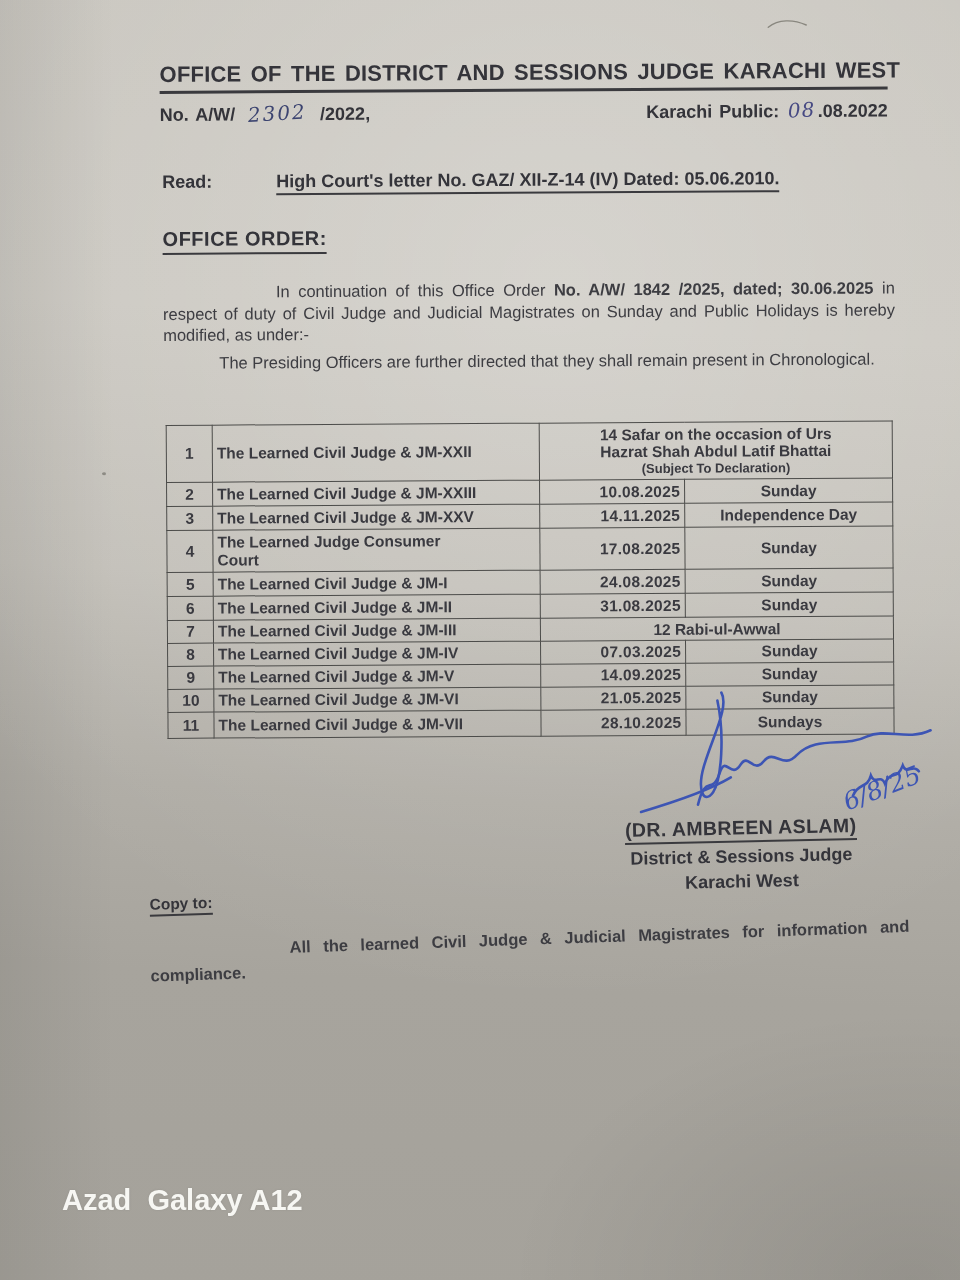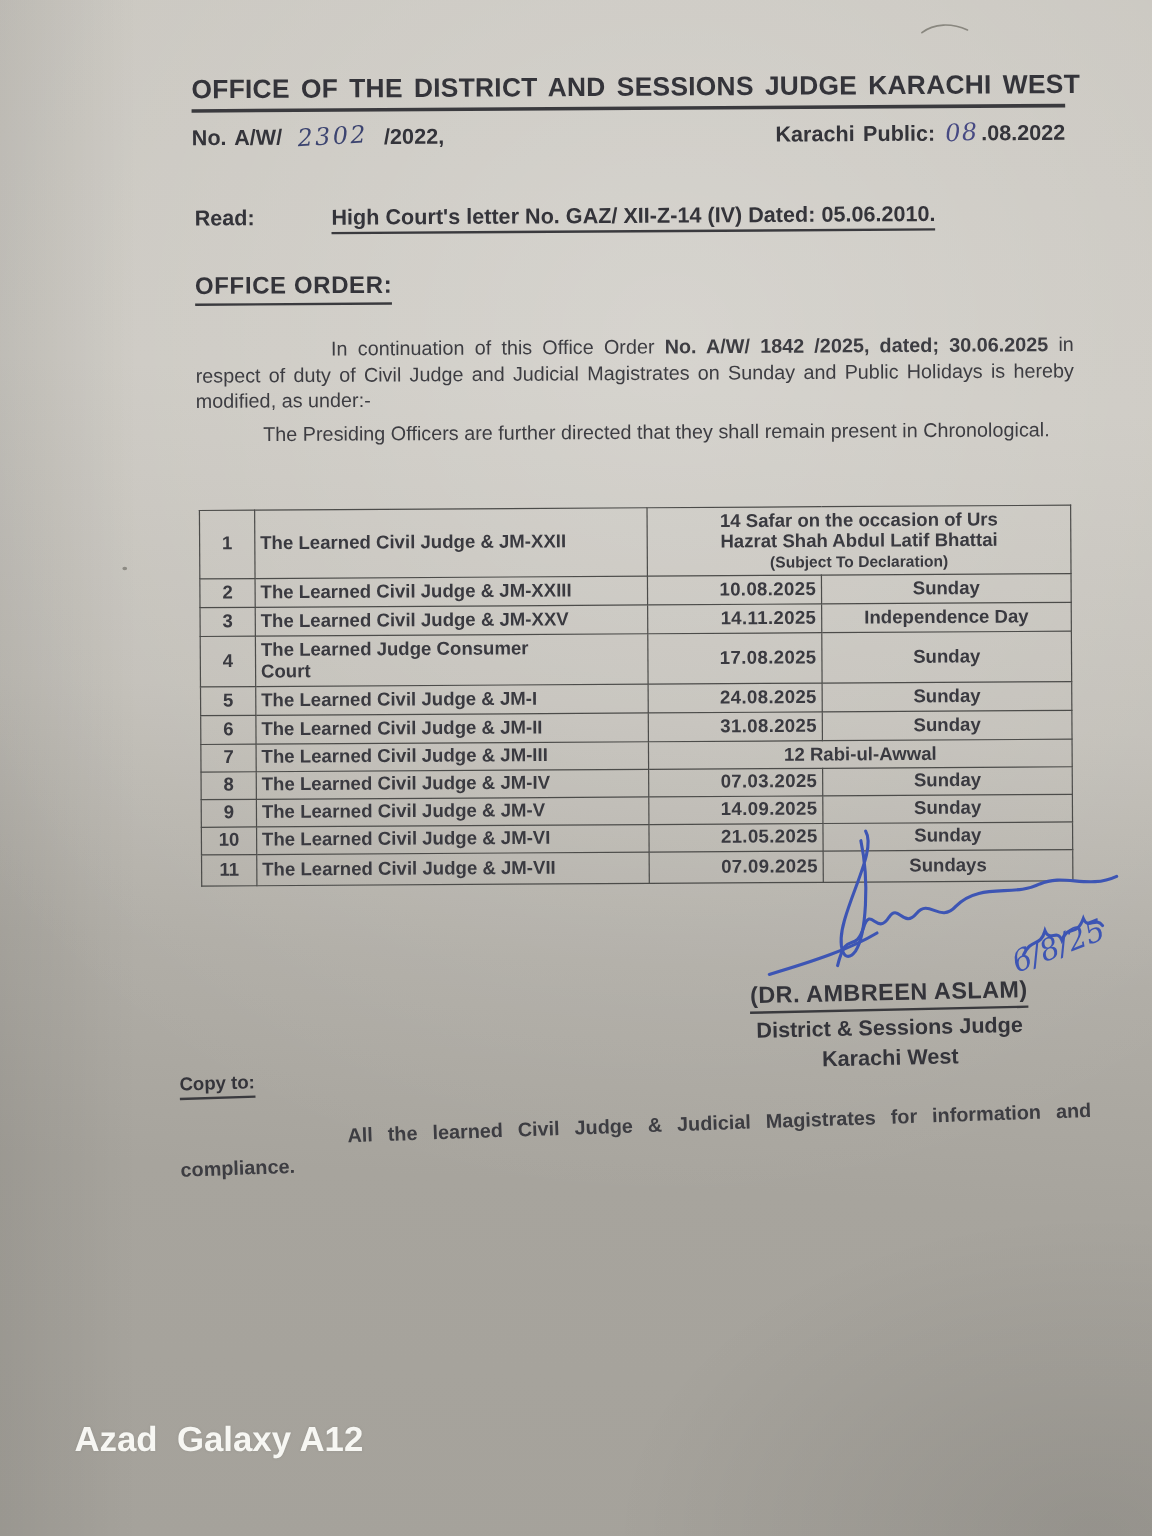--- a/index.html
+++ b/index.html
@@ -206,21 +206,21 @@
       </tr>
       <tr style="height:23px">
         <td class="num">10</td>
         <td class="judge">The Learned Civil Judge &amp; JM-VI</td>
         <td class="date">21.05.2025</td>
         <td class="day">Sunday</td>
       </tr>
       <tr style="height:26px">
         <td class="num">11</td>
         <td class="judge">The Learned Civil Judge &amp; JM-VII</td>
-        <td class="date">07.09.2025</td>
+        <td class="date">28.10.2025</td>
         <td class="day">Sundays</td>
       </tr>
     </tbody>
       </table>
 
     <svg class="sig-svg" viewBox="0 0 340 150">
       <g fill="none" stroke="#3d55b4" stroke-width="2.6" stroke-linecap="round">
         <path d="M 121 14 C 129 28, 112 58, 103 88 C 96 112, 103 126, 112 114 C 121 100, 124 56, 117 22"></path>
         <path d="M 40 133 C 78 122, 108 112, 130 99"></path>
         <path d="M 97 126 C 105 94, 111 118, 119 94 C 125 76, 130 102, 140 86 C 148 74, 152 96, 163 83 C 174 70, 182 92, 196 77 C 216 57, 244 70, 266 59 C 286 50, 306 64, 330 53"></path>

